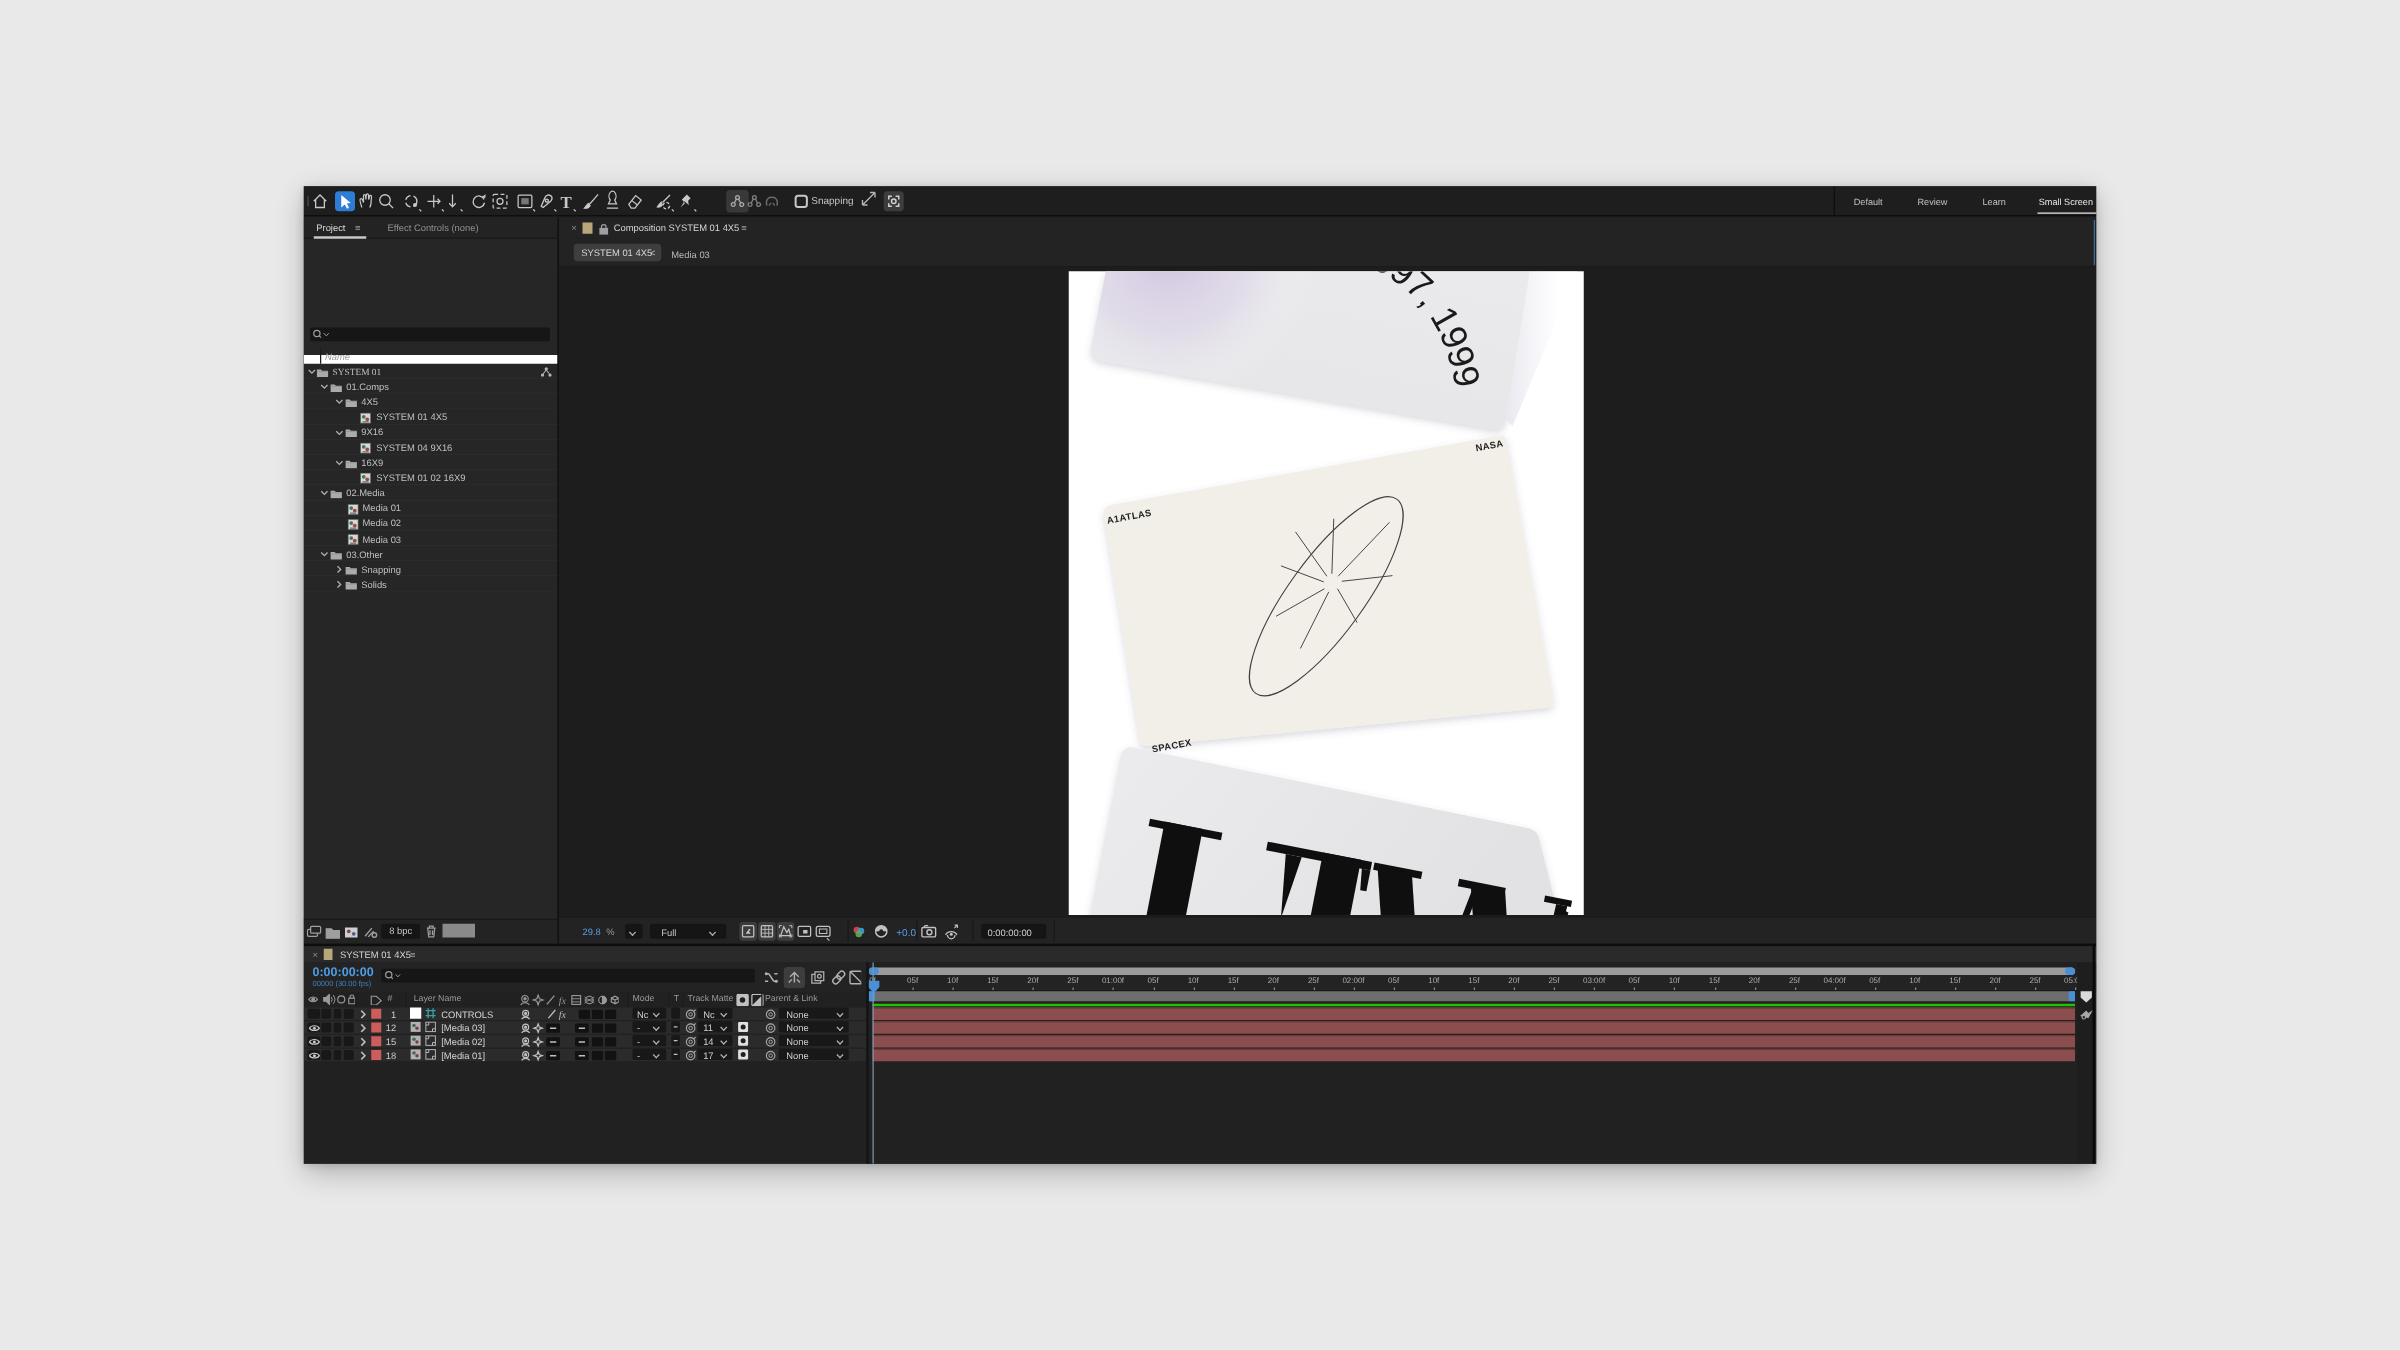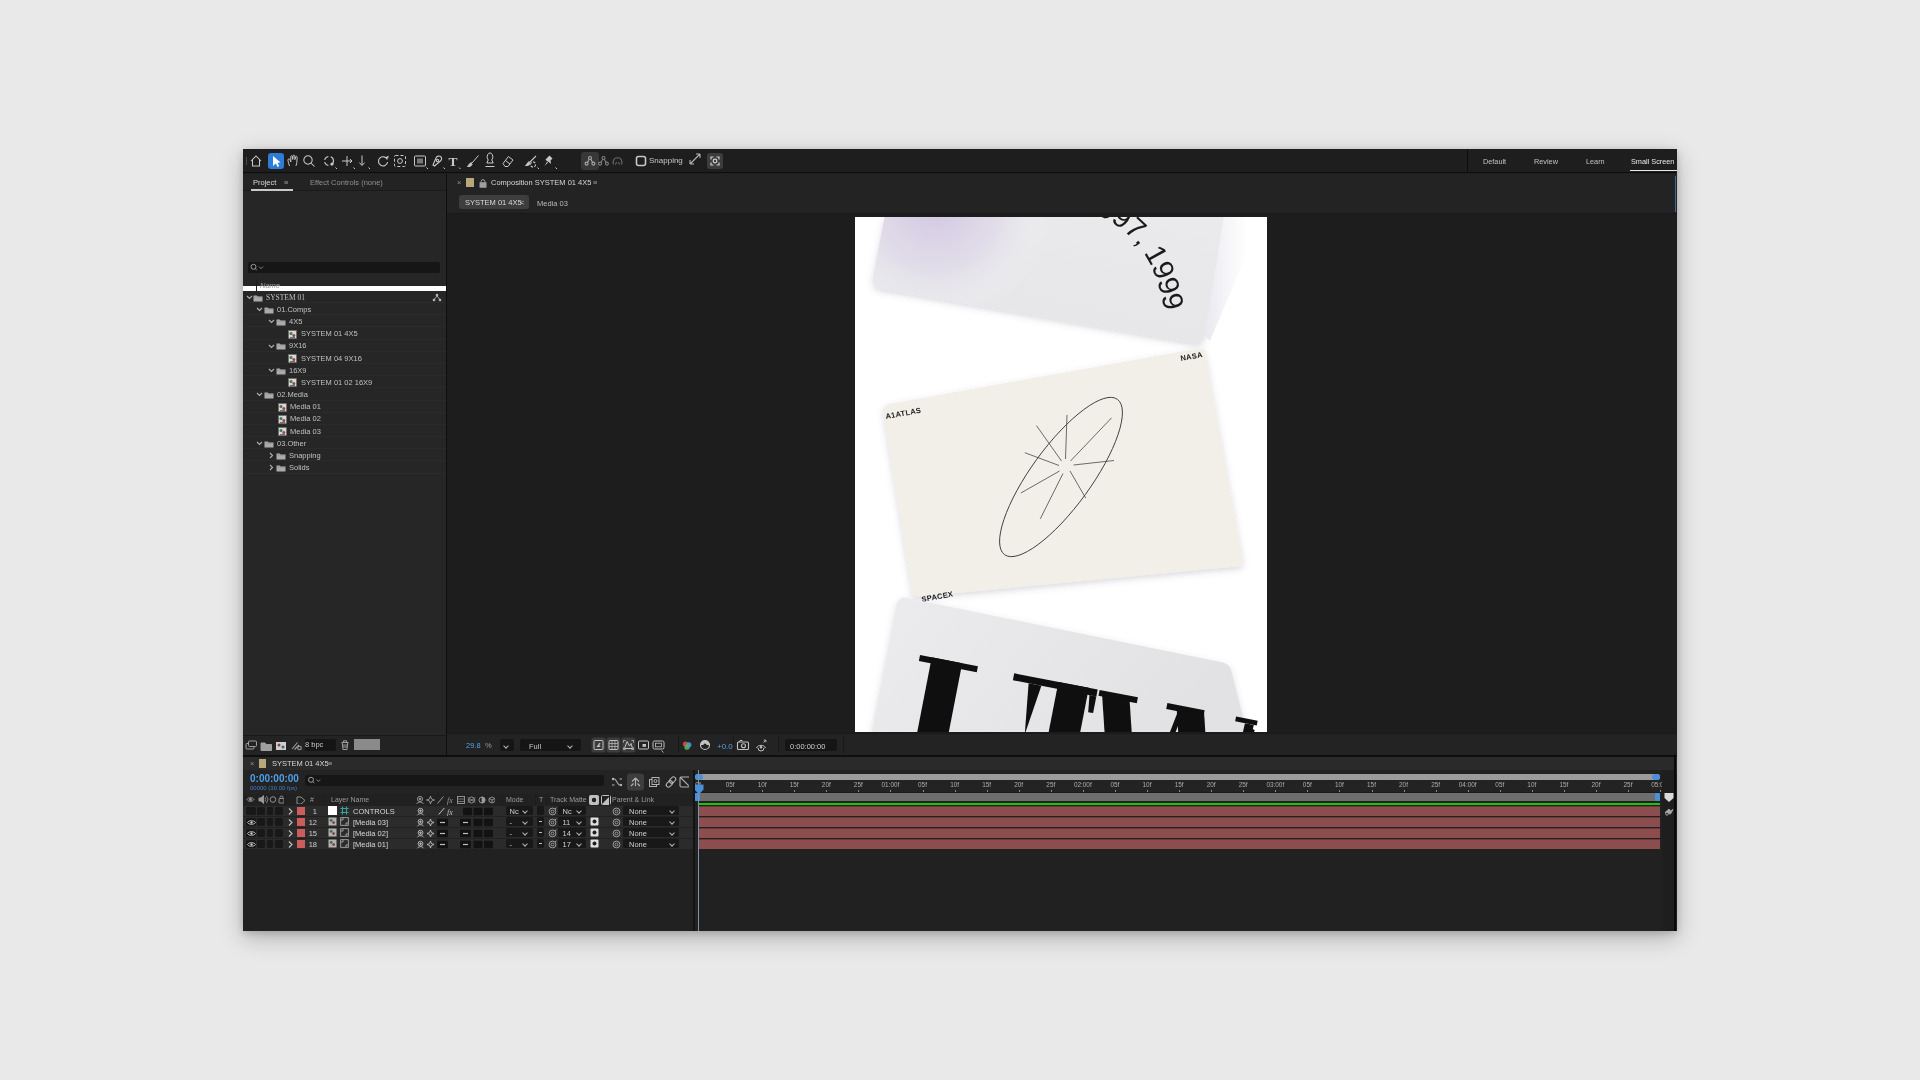--- a/index.html
+++ b/index.html
@@ -163,21 +163,21 @@
   </div>
 
   <div class="abs" style="left:5px;top:88px;width:192px;height:11px;background:#161616;border-radius:2px;">
     <svg width="20" height="11" viewBox="0 0 20 11" fill="none" stroke="#9a9a9a">
           <circle cx="5.5" cy="4.8" r="2.5" stroke-width="1"></circle>
           <line x1="7.2" y1="6.5" x2="8.8" y2="8.1" stroke-width="1"></line>
           <path d="M11 4.5 l2 2.2 l2 -2.2" stroke-width="0.8"></path>
         </svg>
   </div>
 
-  <div class="abs" style="left:0;top:105px;width:100%;height:12px;border-bottom:5px solid #ffffff;color:#9a9a9a;font-style:italic;">
+  <div class="abs" style="left:0;top:105px;width:100%;height:12px;border-bottom:7px solid #ffffff;color:#9a9a9a;font-style:italic;">
     <span class="abs" style="left:17px;top:2px;">Name</span>
     <div class="abs" style="left:13px;top:0;width:1px;height:12px;background:#1c1c1c;"></div>
   </div>
   <div id="tree" class="abs" style="left:0;top:117px;width:100%;height:200px;color:#c0c0c0;">
     <div class="abs" style="left:0;top:0.00px;width:203px;height:12.17px;border-bottom:1px solid #2b2b2b;">
           <svg class="abs" style="left:3px;top:4px" width="7" height="5" viewBox="0 0 7 5" fill="none" stroke="#b0b0b0">
             <path d="M1 1 L3.5 3.5 L6 1" stroke-width="1.1"></path>
           </svg>
           <svg class="abs" style="left:10px;top:2.5px" width="10" height="8" viewBox="0 0 10 8" fill="none">
             <path d="M0.5 1.5 h3.2 l1 1 h4.8 v5 h-9 Z" fill="#ababab"></path>
@@ -339,21 +339,21 @@
       <g stroke-width="1">
             <rect x="31" y="3" width="10" height="8" fill="#cfcfcf" stroke="none"></rect>
             <circle cx="34" cy="6" r="1.5" fill="#8a4444" stroke="none"></circle>
             <circle cx="38" cy="8" r="1.5" fill="#44608a" stroke="none"></circle>
           </g>
       <g stroke-width="1.1">
             <path d="M47 10 L52.5 3.5 M49.5 10.5 L54 6"></path>
             <circle cx="54.5" cy="9" r="1.8"></circle>
           </g>
     </svg>
-    <div class="abs" style="left:62px;top:3px;width:31px;height:12px;background:#151515;color:#c6c6c6;text-align:left;line-height:12px;border-radius:2px;">8 bpc</div>
+    <div class="abs" style="left:62px;top:3px;width:31px;height:12px;background:#151515;color:#c6c6c6;text-align:center;line-height:12px;border-radius:2px;">8 bpc</div>
     <svg class="abs" style="left:96px;top:3px" width="12" height="12" viewBox="0 0 12 12" fill="none" stroke="#9f9f9f">
           <path d="M2.5 3.5 h7 M3.2 3.5 L4 10.5 h4 L8.8 3.5 M4.5 1.8 h3 v1.7 h-3 Z M5 5.2 v3.8 M7 5.2 v3.8" stroke-width="1"></path>
         </svg>
     <div class="abs" style="left:111px;top:3px;width:26px;height:11px;background:#8a8a8a;"></div>
   </div>
 </div>
 
 <div class="abs" id="comp" style="left:204px;top:25px;width:1230px;height:581px;background:#232323;">
   <div class="abs" style="left:0;top:0;width:100%;height:17px;background:#232323;">
     <span class="abs" style="left:10px;top:4px;color:#8f8f8f;">×</span>

